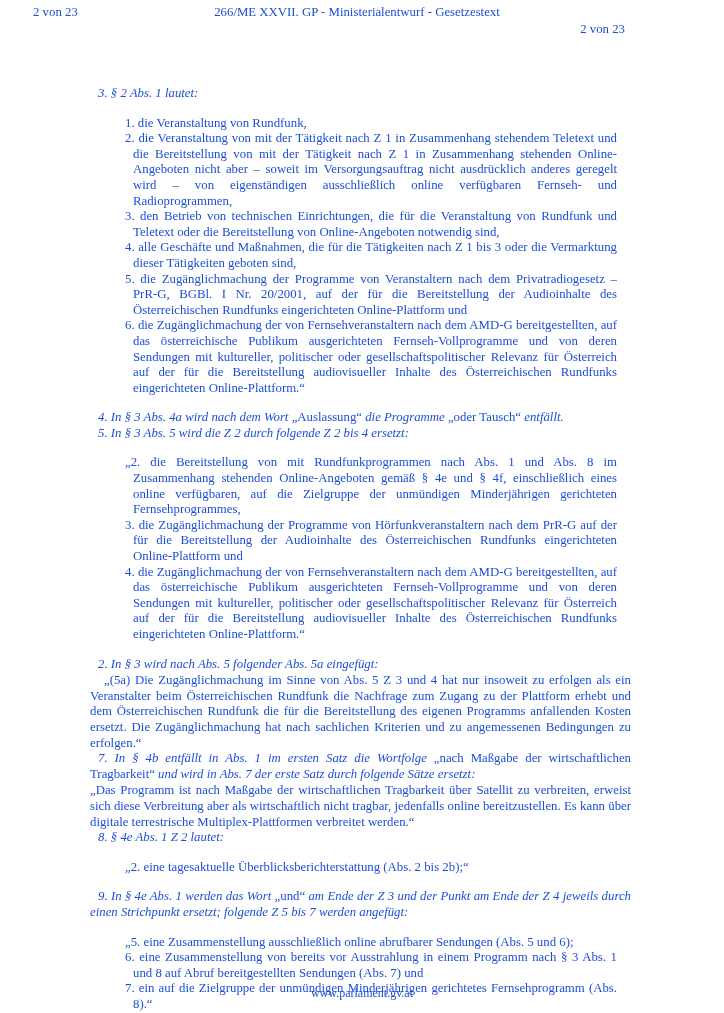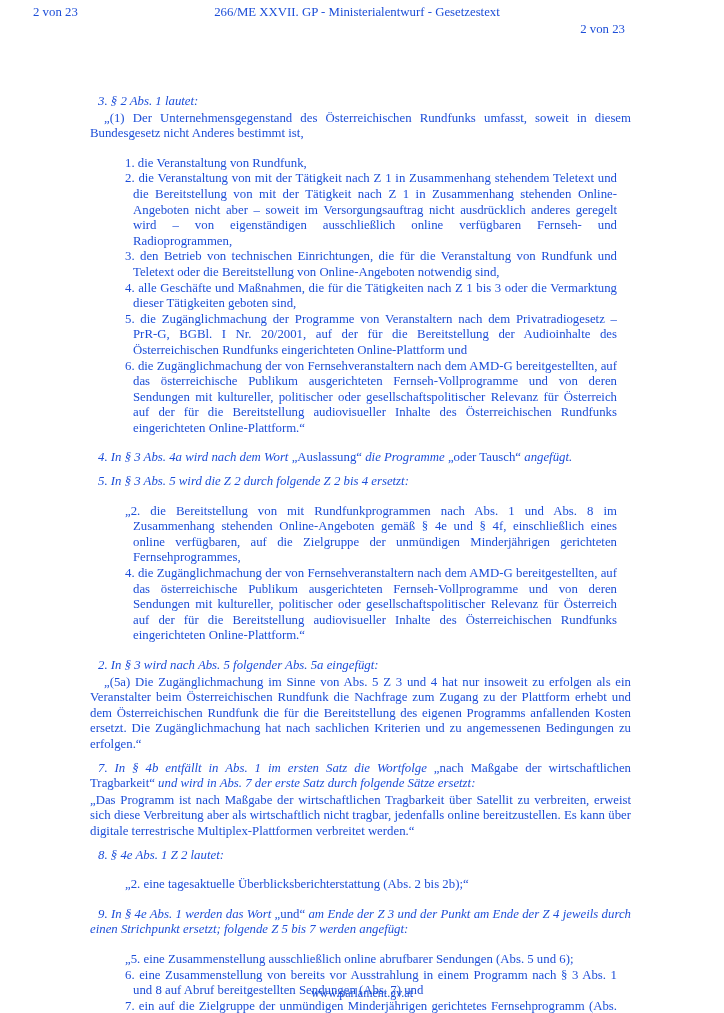--- a/index.html
+++ b/index.html
@@ -20,21 +20,21 @@
   .hdr-right  { position: absolute; right: 99px; top: 22px; }
   
   .doc-body {
     position: absolute;
     left: 90px;
     top: 86px;
     width: 541px;
     text-align: justify;
     hyphens: none;
   }
-  .section { font-style: italic; text-indent: 8px; margin-top: 8px; }
+  .section { font-style: italic; text-indent: 8px; }
   .section .roman { font-style: normal; }
   .para { margin-top: 1px; }
   .para.indent { text-indent: 14px; }
   .list { margin: 14px; }
   .li { padding-left: 29px; text-indent: -8px; }
   
   .footer {
     position: absolute;
     left: 0; right: 0;
     top: 986px;
@@ -48,33 +48,33 @@
 <div class="page">
 
   <div class="hdr-left">2 von 23</div>
 
   <div class="hdr-center">266/ME XXVII. GP - Ministerialentwurf - Gesetzestext</div>
 
   <div class="hdr-right">2 von 23</div>
 
   <main class="doc-body">
       <div class="section"><span>3. § 2 Abs. 1 lautet:</span></div>
-      <div class="para indent">„(1) Der Unternehmensgegenstand des Österreichischen Rundfunks umfasst, soweit in diesem Bundesgesetz nicht Anderes bestimmt ist,</div>
       <div class="list">
         <div class="li">1. die Veranstaltung von Rundfunk,</div>
         <div class="li">2. die Veranstaltung von mit der Tätigkeit nach Z 1 in Zusammenhang stehendem Teletext und die Bereitstellung von mit der Tätigkeit nach Z 1 in Zusammenhang stehenden Online-Angeboten nicht aber – soweit im Versorgungsauftrag nicht ausdrücklich anderes geregelt wird – von eigenständigen ausschließlich online verfügbaren Fernseh- und Radioprogrammen,</div>
         <div class="li">3. den Betrieb von technischen Einrichtungen, die für die Veranstaltung von Rundfunk und Teletext oder die Bereitstellung von Online-Angeboten notwendig sind,</div>
         <div class="li">4. alle Geschäfte und Maßnahmen, die für die Tätigkeiten nach Z 1 bis 3 oder die Vermarktung dieser Tätigkeiten geboten sind,</div>
         <div class="li">5. die Zugänglichmachung der Programme von Veranstaltern nach dem Privatradiogesetz – PrR-G, BGBl. I Nr. 20/2001, auf der für die Bereitstellung der Audioinhalte des Österreichischen Rundfunks eingerichteten Online-Plattform und</div>
         <div class="li">6. die Zugänglichmachung der von Fernsehveranstaltern nach dem AMD-G bereitgestellten, auf das österreichische Publikum ausgerichteten Fernseh-Vollprogramme und von deren Sendungen mit kultureller, politischer oder gesellschaftspolitischer Relevanz für Österreich auf der für die Bereitstellung audiovisueller Inhalte des Österreichischen Rundfunks eingerichteten Online-Plattform.“</div>
       </div>
-      <div class="section"><span>4. In § 3 Abs. 4a wird nach dem Wort </span><span class="roman">„Auslassung“</span><span> die Programme </span><span class="roman">„oder Tausch“</span><span> angefügt.</span></div>
+      <div class="section"><span>4. In § 3 Abs. 4a wird nach dem Wort </span><span class="roman">„Auslassung“</span><span> die Programme </span><span class="roman">„oder Tausch“</span><span> entfällt.</span></div>
       <div class="section"><span>5. In § 3 Abs. 5 wird die Z 2 durch folgende Z 2 bis 4 ersetzt:</span></div>
       <div class="list">
         <div class="li">„2. die Bereitstellung von mit Rundfunkprogrammen nach Abs. 1 und Abs. 8 im Zusammenhang stehenden Online-Angeboten gemäß § 4e und § 4f, einschließlich eines online verfügbaren, auf die Zielgruppe der unmündigen Minderjährigen gerichteten Fernsehprogrammes,</div>
+        <div class="li">3. die Zugänglichmachung der Programme von Hörfunkveranstaltern nach dem PrR-G auf der für die Bereitstellung der Audioinhalte des Österreichischen Rundfunks eingerichteten Online-Plattform und</div>
         <div class="li">4. die Zugänglichmachung der von Fernsehveranstaltern nach dem AMD-G bereitgestellten, auf das österreichische Publikum ausgerichteten Fernseh-Vollprogramme und von deren Sendungen mit kultureller, politischer oder gesellschaftspolitischer Relevanz für Österreich auf der für die Bereitstellung audiovisueller Inhalte des Österreichischen Rundfunks eingerichteten Online-Plattform.“</div>
       </div>
       <div class="section"><span>2. In § 3 wird nach Abs. 5 folgender Abs. 5a eingefügt:</span></div>
       <div class="para indent">„(5a) Die Zugänglichmachung im Sinne von Abs. 5 Z 3 und 4 hat nur insoweit zu erfolgen als ein Veranstalter beim Österreichischen Rundfunk die Nachfrage zum Zugang zu der Plattform erhebt und dem Österreichischen Rundfunk die für die Bereitstellung des eigenen Programms anfallenden Kosten ersetzt. Die Zugänglichmachung hat nach sachlichen Kriterien und zu angemessenen Bedingungen zu erfolgen.“</div>
       <div class="section"><span>7. In § 4b entfällt in Abs. 1 im ersten Satz die Wortfolge </span><span class="roman">„nach Maßgabe der wirtschaftlichen Tragbarkeit“</span><span> und wird in Abs. 7 der erste Satz durch folgende Sätze ersetzt:</span></div>
       <div class="para">„Das Programm ist nach Maßgabe der wirtschaftlichen Tragbarkeit über Satellit zu verbreiten, erweist sich diese Verbreitung aber als wirtschaftlich nicht tragbar, jedenfalls online bereitzustellen. Es kann über digitale terrestrische Multiplex-Plattformen verbreitet werden.“</div>
       <div class="section"><span>8. § 4e Abs. 1 Z 2 lautet:</span></div>
       <div class="list">
         <div class="li">„2. eine tagesaktuelle Überblicksberichterstattung (Abs. 2 bis 2b);“</div>
       </div>

